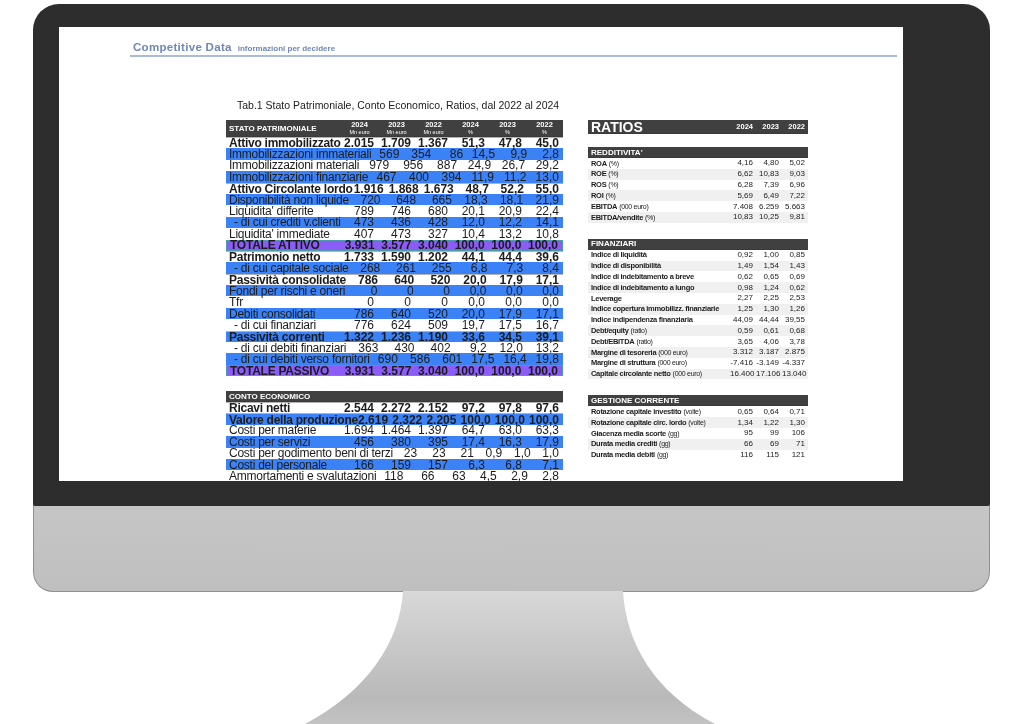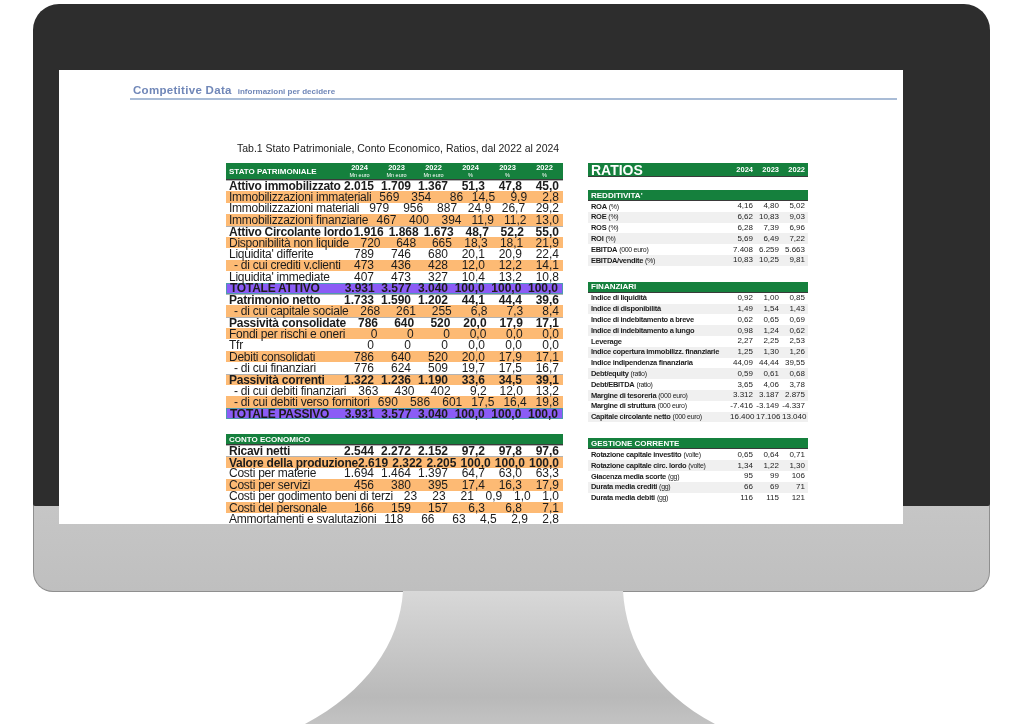--- a/index.html
+++ b/index.html
@@ -8,49 +8,49 @@
           font-family:"Liberation Sans", sans-serif; }
 
   
   .chin  { position:absolute; left:33px; top:300px; width:957px; height:292px;
            background:linear-gradient(180deg,#cccccc,#c6c6c6 70%,#bfbfbf);
            border:1px solid #8f8f8f; border-top:none; border-radius:0 0 20px 20px; }
   .bezel { position:absolute; left:33px; top:4px; width:957px; height:502px;
            background:#2d2d2d; border-radius:26px 26px 2px 2px; }
   .neck  { position:absolute; left:290px; top:591px; width:440px; height:133px; }
   .screen{ position:absolute; left:59px; top:27px; width:844px; height:454px;
-           background:#ffffff; overflow:hidden;margin-top:43px; }
+           background:#ffffff; overflow:hidden; }
 
   
   .brand { position:absolute; left:74px; top:10px; white-space:nowrap; color:#7087B8; }
   .brand-name    { font-size:11.5px; font-weight:bold; letter-spacing:0.3px; }
   .brand-tagline { font-size:8px; font-weight:bold; margin-left:6px; }
   .hrule { position:absolute; left:71px; top:28px; width:767px; height:2px; background:#a9bcd6; }
 
   .doc-title   { position:absolute; left:167px; top:40px; width:582px; text-align:center;
                  font-size:15px; font-weight:bold; color:#111; letter-spacing:0.2px; }
   .doc-caption { position:absolute; left:178px; top:72px; font-size:10.5px; color:#1c1c1c; }
 
   .sp     { position:absolute; left:167px; top:93px;  width:337px; }
   .ce     { position:absolute; left:167px; top:364px; width:337px; }
   .ratios { position:absolute; left:529px; top:93px;  width:220px; }
 
-  .tealbar { background:#15803d; color:#fff; border-bottom:1px solid #3a3a3a; }
+  .tealbar { background:#404040; color:#fff; border-bottom:1px solid #3a3a3a; }
 
   
   .thead  { display:flex; height:17px; align-items:center; }
   .ttitle { flex:0 0 115px; font-size:8px; font-weight:bold; padding-left:3px; }
   .cols   { flex:1; display:flex; }
   .colh   { width:37px; text-align:center; line-height:1; }
   .cy     { font-size:7.5px; font-weight:bold; }
   .cu     { font-size:5.5px; margin-top:1px; }
 
   
   .trow   { display:flex; height:11.4px; align-items:center; font-size:12px; line-height:1; color:#1c1c1c; }
-  .trow.alt     { background:#fdba74; }
+  .trow.alt     { background:#3b82f6; }
   .trow .lbl    { flex:0 0 115px; padding-left:3px; white-space:nowrap; letter-spacing:-0.25px; }
   .trow .val    { width:37px; text-align:right; padding-right:4px; }
   .trow.section { font-weight:bold; border-top:1px solid #b3b3b3; }
   .trow.total   { font-weight:bold; background:#8b5cf6; border:1.2px solid #4E9AB0; }
   .trow.sub .lbl{ padding-left:8px; }
   #ce-rows { border-bottom:1px solid #aaa; }
 
   .cebar { height:11px; font-size:8px; font-weight:bold; display:flex; align-items:center; padding-left:3px; }
 
   

